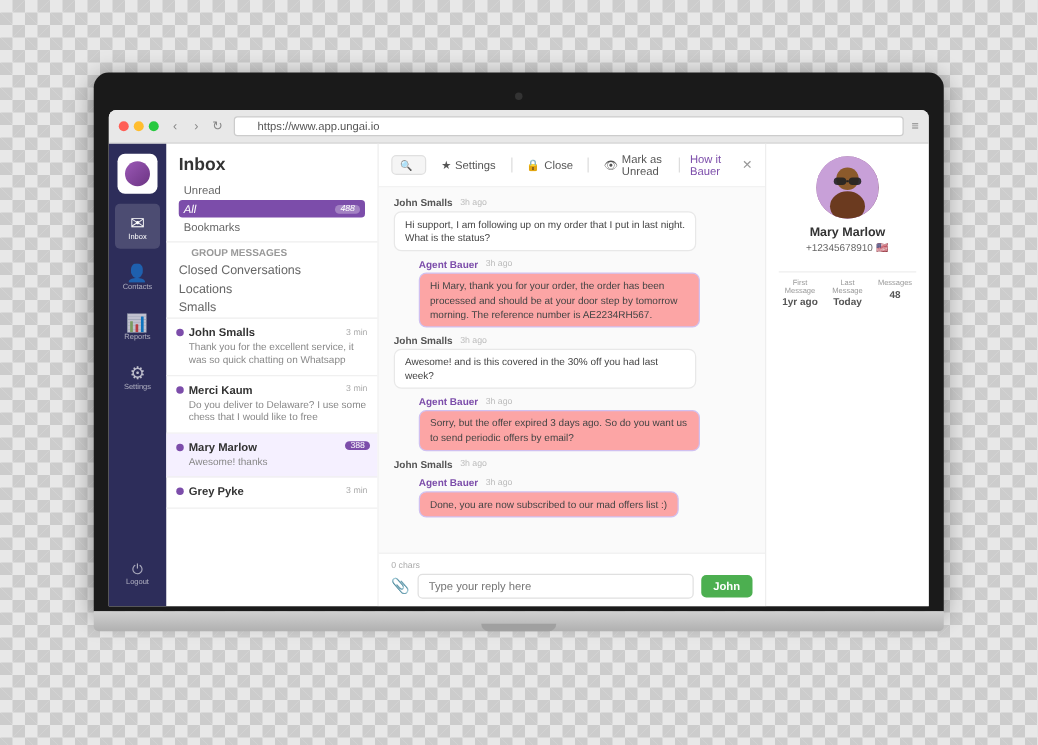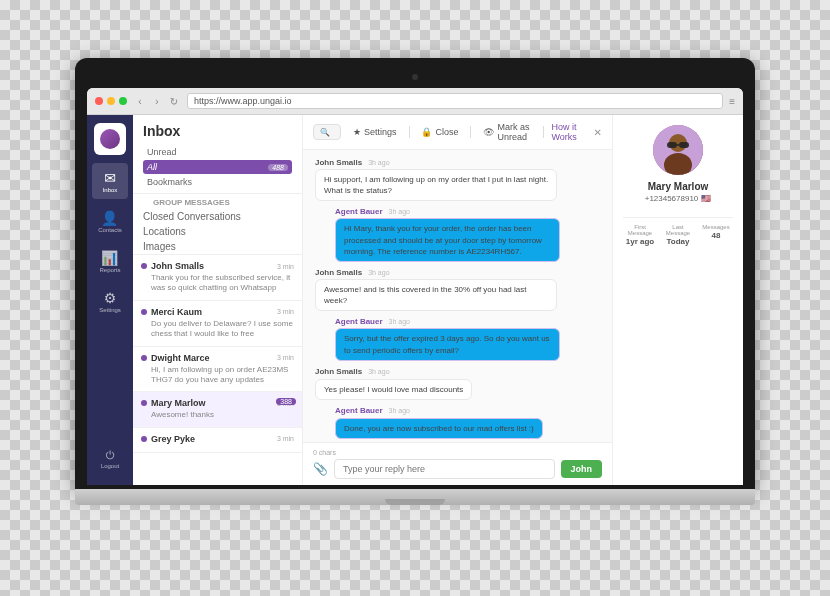--- a/index.html
+++ b/index.html
@@ -92,21 +92,21 @@
       align-items: center;
       justify-content: center;
       cursor: pointer;
     }
 
     .address-bar {
       flex: 1;
       background: white;
       border: 1px solid #ccc;
       border-radius: 3px;
-      padding: 1px 6px;
+      padding: 1px 18px;
       font-size: 9px;
       color: #555;
       height: 16px;
       display: flex;
       align-items: center;
     }
 
     .browser-menu-icon {
       font-size: 10px;
       color: #888;
@@ -425,21 +425,21 @@
       border-radius: 6px;
       padding: 4px 8px;
       font-size: 8px;
       color: #444;
       line-height: 1.4;
       max-width: 85%;
       display: inline-block;
     }
 
     .message-bubble.agent {
-      background: #0ea5e9;
+      background: #fca5a5;
       border-color: #d0c0f0;
     }
 
     .message-row {
       margin-bottom: 6px;
     }
 
     .msg-header {
       display: flex;
       align-items: center;
@@ -680,50 +680,41 @@
               </div>
             </div>
           </div>
 
           <div class="inbox-sub-items">
             <div class="inbox-section">
               <span>Group Messages</span>
             </div>
             <div class="sub-item">Closed Conversations</div>
             <div class="sub-item">Locations</div>
-            <div class="sub-item">Images</div>
+            <div class="sub-item">Smalls</div>
           </div>
 
           <div class="conversation-list">
 
           <div class="conv-item">
       <div class="conv-item-header">
         <div class="conv-dot" style="background:#7c4daa;"></div>
         <span class="conv-name">John Smalls</span>
         <span class="conv-time">3 min</span>
       </div>
-      <div class="conv-preview">Thank you for the subscribed service, it was so quick chatting on Whatsapp</div>
+      <div class="conv-preview">Thank you for the excellent service, it was so quick chatting on Whatsapp</div>
 
     </div>
               <div class="conv-item">
       <div class="conv-item-header">
         <div class="conv-dot" style="background:#7c4daa;"></div>
         <span class="conv-name">Merci Kaum</span>
         <span class="conv-time">3 min</span>
       </div>
       <div class="conv-preview">Do you deliver to Delaware? I use some chess that I would like to free</div>
-
-    </div>
-              <div class="conv-item">
-      <div class="conv-item-header">
-        <div class="conv-dot" style="background:#7c4daa;"></div>
-        <span class="conv-name">Dwight Marce</span>
-        <span class="conv-time">3 min</span>
-      </div>
-      <div class="conv-preview">Hi, I am following up on order AE23MS THG7 do you have any updates</div>
 
     </div>
               <div class="conv-item active">
       <div class="conv-item-header">
         <div class="conv-dot" style="background:#7c4daa;"></div>
         <span class="conv-name">Mary Marlow</span>
         <span class="conv-time">3 min</span>
       </div>
       <div class="conv-preview">Awesome! thanks</div>
       <div class="unread-badge">388</div>
@@ -755,21 +746,21 @@
                 <span style="font-size:9px;">🔒</span>
                 <span>Close</span>
               </div>
               <div class="toolbar-separator"></div>
               <div class="toolbar-btn">
                 <span style="font-size:9px;">👁</span>
                 <span>Mark as Unread</span>
               </div>
               <div class="toolbar-separator"></div>
               <div class="how-it-works">
-                <span style="font-size:9px;">How it Works</span>
+                <span style="font-size:9px;">How it Bauer</span>
               </div>
               <div class="close-btn">✕</div>
             </div>
           </div>
 
           <div class="chat-messages">
 
           <div class="message-row">
       <div class="msg-header" style="">
         <span class="msg-name" style="color:#555;">John Smalls</span>
@@ -803,23 +794,20 @@
         <span class="msg-time">3h ago</span>
       </div>
       <div style="padding-left:20px;">
         <span class="message-bubble agent">Sorry, but the offer expired 3 days ago. So do you want us to send periodic offers by email?</span>
       </div>
     </div>
               <div class="message-row">
       <div class="msg-header" style="">
         <span class="msg-name" style="color:#555;">John Smalls</span>
         <span class="msg-time">3h ago</span>
-      </div>
-      <div style="">
-        <span class="message-bubble ">Yes please! I would love mad discounts</span>
       </div>
     </div>
               <div class="message-row">
       <div class="msg-header" style="padding-left:20px;">
         <span class="msg-name" style="color:#7c4daa;">Agent Bauer</span>
         <span class="msg-time">3h ago</span>
       </div>
       <div style="padding-left:20px;">
         <span class="message-bubble agent">Done, you are now subscribed to our mad offers list :)</span>
       </div>

